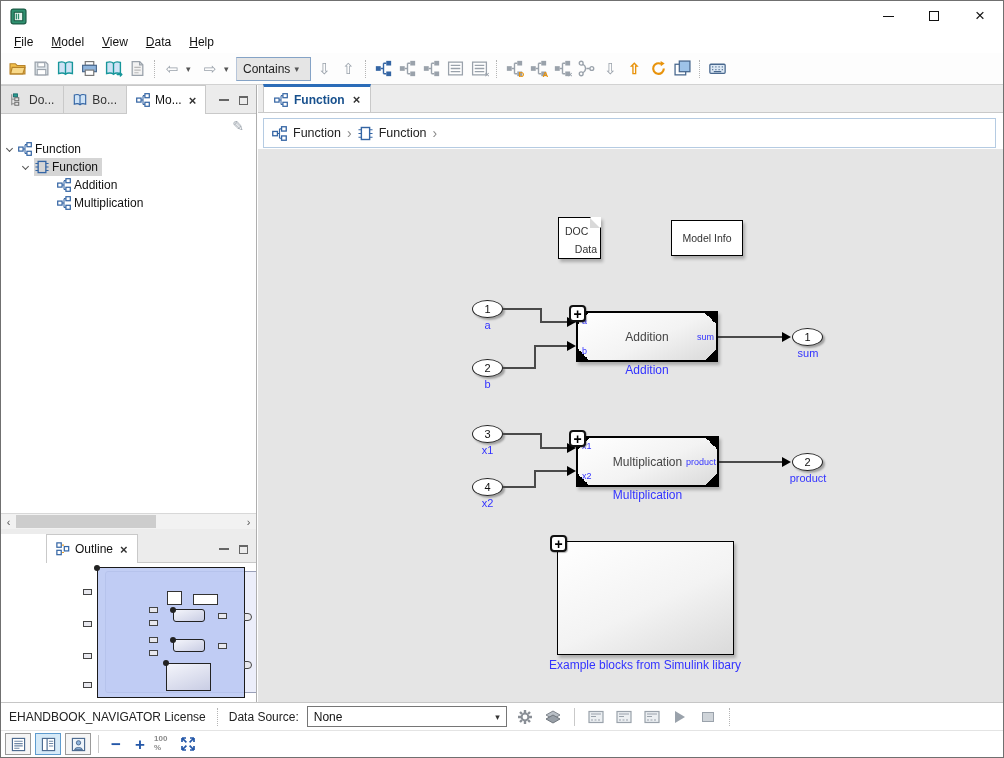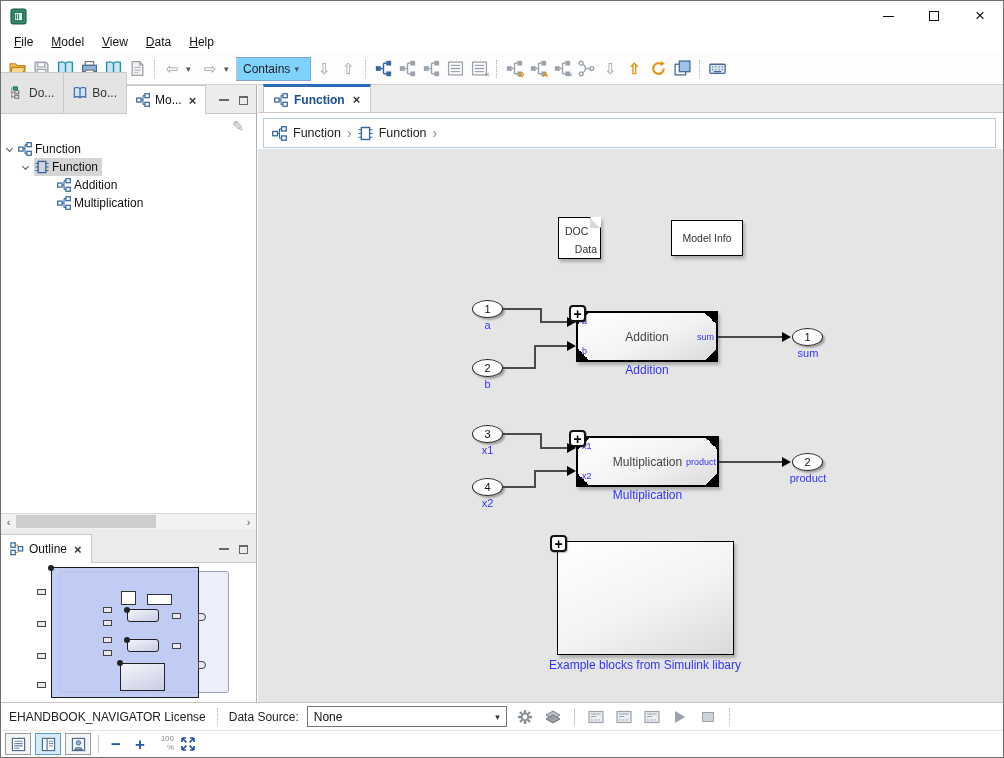--- a/index.html
+++ b/index.html
@@ -30,27 +30,27 @@
   .c-gray { color:#9aa2ab; } .c-blue { color:#3465a4; } .c-orange { color:#e8930c; } .c-teal { color:#16969a; }
   .caret { font-size:9px; color:#555; width:10px; }
   .overlay-letter { position:absolute; right:1px; bottom:1px; font-size:8px; font-weight:bold; color:#e8930c; line-height:1; }
   .overlay-gray { color:#9aa2ab; }
   .find-box { display:flex; align-items:center; width:266px; height:22px; border:1px solid #85a3c6; background:#fff; padding:0 3px 0 6px; flex:none; margin-left:4px; }
   .find-box input { border:none; outline:none; flex:1; font-size:12px; color:#333; font-family:"Liberation Sans",sans-serif; }
   .find-box input::placeholder { color:#555; }
   .mag { width:12px; height:12px; position:relative; flex:none; margin:0 2px; }
   .mag::before { content:""; position:absolute; left:0; top:0; width:8px; height:8px; border:1.5px solid #9aa2ab; border-radius:50%; }
   .mag::after { content:""; position:absolute; left:8px; top:8px; width:5px; height:1.8px; background:#9aa2ab; transform:rotate(45deg); transform-origin:0 0; }
-  .contains-box { display:flex; align-items:center; gap:4px; height:24px; border:1px solid #85a3c6; border-left:1px solid #b7c6da; background:#7dd3fc; padding:0 6px; font-size:12px; color:#222; flex:none; margin-left:-1px; }
+  .contains-box { display:flex; align-items:center; gap:4px; height:24px; border:1px solid #85a3c6; border-left:1px solid #b7c6da; background:#e5e5e5; padding:0 6px; font-size:12px; color:#222; flex:none; margin-left:-1px; }
 
   
   .workspace { position:absolute; top:84px; left:0; right:0; bottom:55px; }
   .left-col { position:absolute; left:0; top:0; bottom:0; width:256px; border-right:1px solid #aeaeae; background:#fff; }
   .tabrow { height:29px; background:#ececec; border-bottom:1px solid #c9c9c9; display:flex; align-items:flex-end; }
-  .tab { height:41px; display:flex; align-items:center; gap:5px; padding:0 9px; font-size:12px; color:#333; background:#e4e4e4; border:1px solid #c9c9c9; border-bottom:none; margin-left:-1px; }
+  .tab { height:28px; display:flex; align-items:center; gap:5px; padding:0 9px; font-size:12px; color:#333; background:#e4e4e4; border:1px solid #c9c9c9; border-bottom:none; margin-left:-1px; }
   .tab.active { background:#fff; color:#111; height:29px; margin-bottom:-1px; }
   .tab svg { width:14px; height:14px; }
   .tab-close { font-size:13px; font-weight:bold; color:#333; margin-left:2px; }
   .panel-ctrls { margin-left:auto; display:flex; gap:10px; padding:0 8px 8px 0; }
   .pc-min { width:10px; height:0; border-top:2px solid #666; margin-top:3px; }
   .pc-max { width:9px; height:9px; border:1.4px solid #666; border-top-width:2.5px; }
 
   .pencil-row { height:24px; display:flex; justify-content:flex-end; align-items:center; padding-right:12px; }
   .pencil { color:#9aa2ab; font-size:14px; transform:rotate(0deg); }
 
@@ -60,21 +60,21 @@
   .chev { width:5px; height:5px; border-right:1.4px solid #555; border-bottom:1.4px solid #555; transform:rotate(45deg); margin:0 3px 2px 0; flex:none; }
   .sel-bg { background:#d5d5d5; display:flex; align-items:center; gap:3px; padding:0 4px 0 1px; height:18px; }
   .tree-label { white-space:nowrap; overflow:hidden; }
 
   .hscroll { position:absolute; left:0; top:428px; width:255px; height:16px; background:#f2f2f2; border-top:1px solid #d8d8d8; display:flex; align-items:center; }
   .hs-arrow { width:15px; height:15px; display:flex; align-items:center; justify-content:center; color:#555; font-size:11px; }
   .hs-track { flex:1; position:relative; height:15px; }
   .hs-thumb { position:absolute; left:0; top:1px; width:140px; height:13px; background:#cdcdcd; }
 
   .splitter-h { position:absolute; left:0; top:444px; width:255px; height:5px; background:#ececec; }
-  .outline-panel { position:absolute; left:0; top:449px; width:255px; bottom:0; background:#fff; }
+  .outline-panel { position:absolute; left:0; top:449px; width:255px; bottom:0; background:#fff;padding-left:46px; }
   .outline-body { position:relative; height:141px; overflow:hidden; }
 
   
   .ol-extent { position:absolute; left:58px; top:8px; width:170px; height:122px; background:#eceefa; border:1px solid #9aa0b8; border-radius:3px; }
   .ol-view { position:absolute; left:50px; top:4px; width:148px; height:131px; background:rgba(186,199,243,0.88); border:1.6px solid #1a1a1a; }
   .ol-mini { position:absolute; border:1px solid #333; background:#fff; }
   .ol-blk { position:absolute; border:1.4px solid #222; background:linear-gradient(160deg,#f4f5fb,#c9cde4); border-radius:3px; }
   .ol-stub { position:absolute; width:9px; height:6px; border:1px solid #444; background:#e8e8ee; }
   .ol-dstub { position:absolute; width:8px; height:8px; border:1px solid #444; background:#e8e8ee; border-radius:0 4px 4px 0; }
   .ol-dot { position:absolute; width:6px; height:6px; background:#222; border-radius:50%; }
@@ -117,21 +117,21 @@
   .ds-select { width:200px; height:21px; border:1px solid #767676; background:#fff; display:flex; align-items:center; padding:0 6px; font-size:12px; color:#111; }
   .ds-caret { margin-left:auto; font-size:9px; color:#333; }
   .sb-sep { width:1px; height:18px; border-left:1px dotted #b5b5b5; margin:0 3px; }
   .sb-sep-solid { width:1px; height:18px; border-left:1px solid #c9c9c9; margin:0 3px; }
   .sb-icon { width:20px; height:20px; display:flex; align-items:center; justify-content:center; }
   .sb-icon svg { width:16px; height:16px; }
   .vbtn { width:26px; height:22px; border:1px solid #9a9a9a; background:#f6f6f6; display:flex; align-items:center; justify-content:center; }
   .vbtn.sel { background:#d6eaf8; border-color:#5e9bce; }
   .vbtn svg { width:15px; height:15px; }
   .zoom-glyph { font-size:17px; font-weight:bold; color:#2457a8; width:20px; text-align:center; line-height:1; }
-  .zoom100 { font-size:8px; font-weight:normal; color:#8a8a8a; text-align:right; line-height:1.1; width:20px; }
+  .zoom100 { font-size:8px; font-weight:bold; color:#8a8a8a; text-align:left; line-height:1.1; width:20px; }
   .play-tri { width:0; height:0; border-left:10px solid #9aa2ab; border-top:6px solid transparent; border-bottom:6px solid transparent; }
   .stop-sq { width:12px; height:10px; background:#cfd4d9; border:1.5px solid #9aa2ab; }
   .hidden-svg { position:absolute; width:0; height:0; overflow:hidden; }
 </style>
 </head>
 <body>
 
 <svg class="hidden-svg" xmlns="http://www.w3.org/2000/svg">
   <symbol id="sym-model" viewBox="0 0 16 16">
     <rect x="0.8" y="5.8" width="5" height="4.6" fill="none" stroke="currentColor" stroke-width="1.4"></rect>

